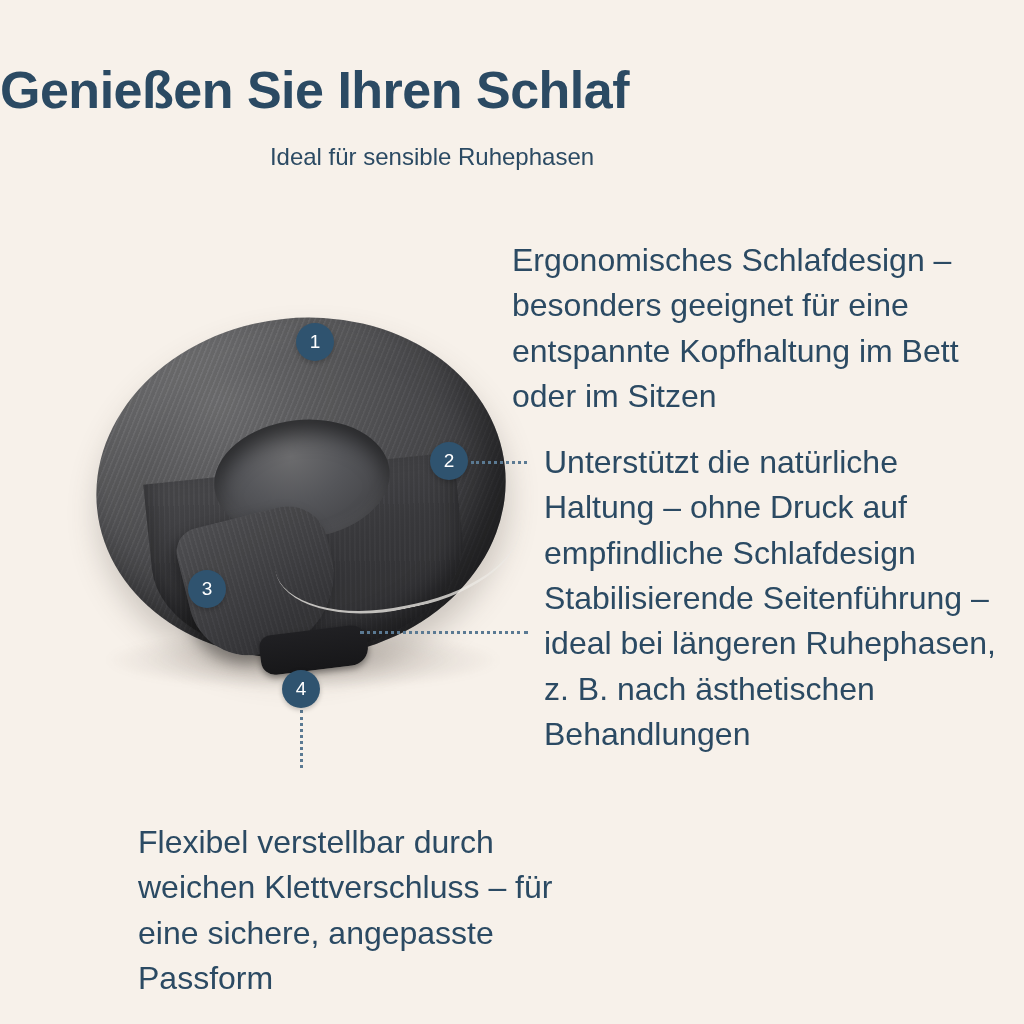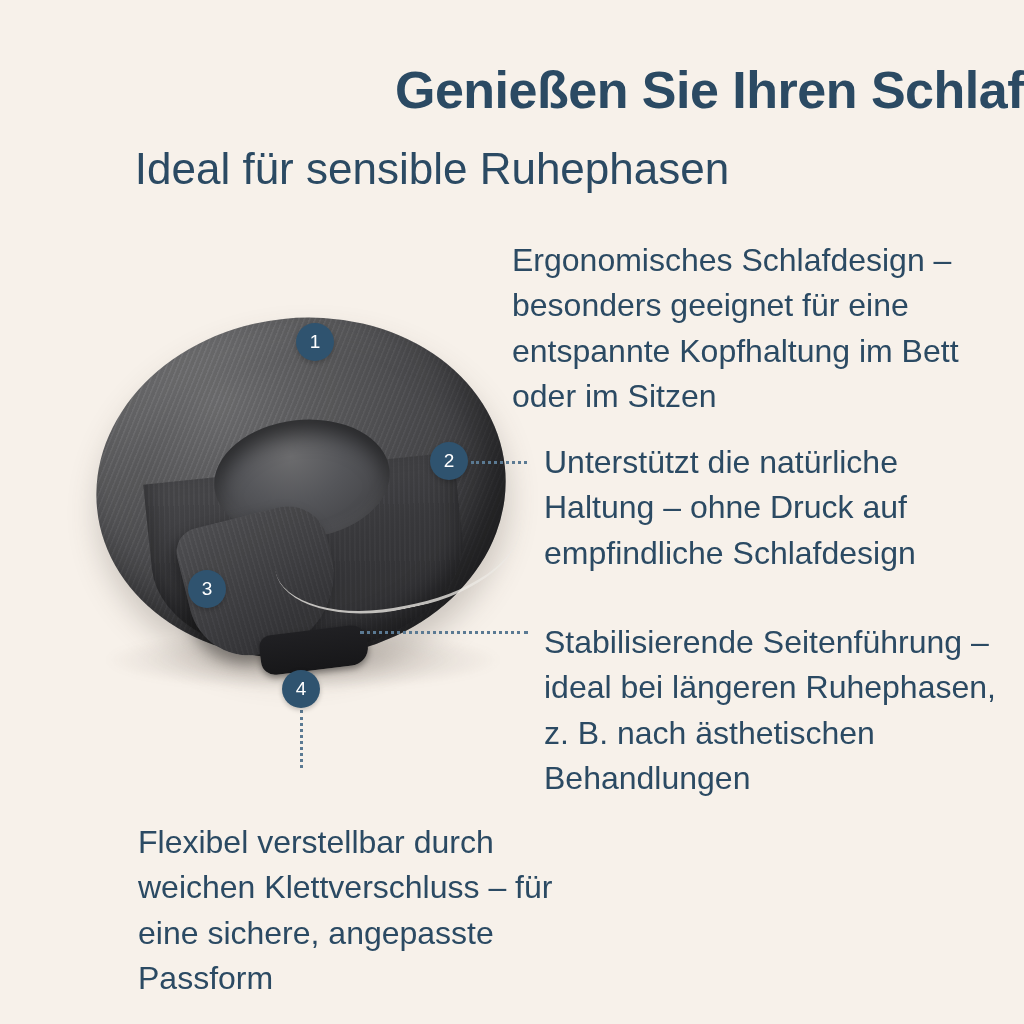--- a/index.html
+++ b/index.html
@@ -19,34 +19,34 @@
     position: absolute;
     inset: 0;
   }
 
   
   .title {
     position: absolute;
     top: 62px;
     left: 0;
     width: 1024px;
-    text-align: right;
+    text-align: left;
     font-size: 52px;
     font-weight: bold;
     letter-spacing: -0.5px;
     color: #2b4a63;
     line-height: 1.1;
   }
   .subtitle {
     position: absolute;
     top: 143px;
     left: 0;
     width: 864px;
     text-align: center;
-    font-size: 44px;
+    font-size: 24px;
     font-weight: normal;
     color: #2b4a63;
     line-height: 1.2;
   }
 
   
   .product {
     position: absolute;
     left: 78px;
     top: 300px;
@@ -214,21 +214,21 @@
 
   
   .callout {
     position: absolute;
     font-size: 32px;
     line-height: 1.42;
     color: #2b4a63;
   }
   .c1 { left: 512px; top: 238px; width: 492px; }
   .c2 { left: 544px; top: 440px; width: 460px; }
-  .c3 { left: 544px; top: 620px; width: 470px; }
+  .c3 { left: 544px; top: 576px; width: 470px; }
   .c4 { left: 138px; top: 812px; width: 450px; margin-top: 8px; }
 </style>
 </head>
 <body>
 
 <div class="stage">
 
   <div class="title">Genießen Sie Ihren Schlaf</div>
   <div class="subtitle">Ideal für sensible Ruhephasen</div>
 

